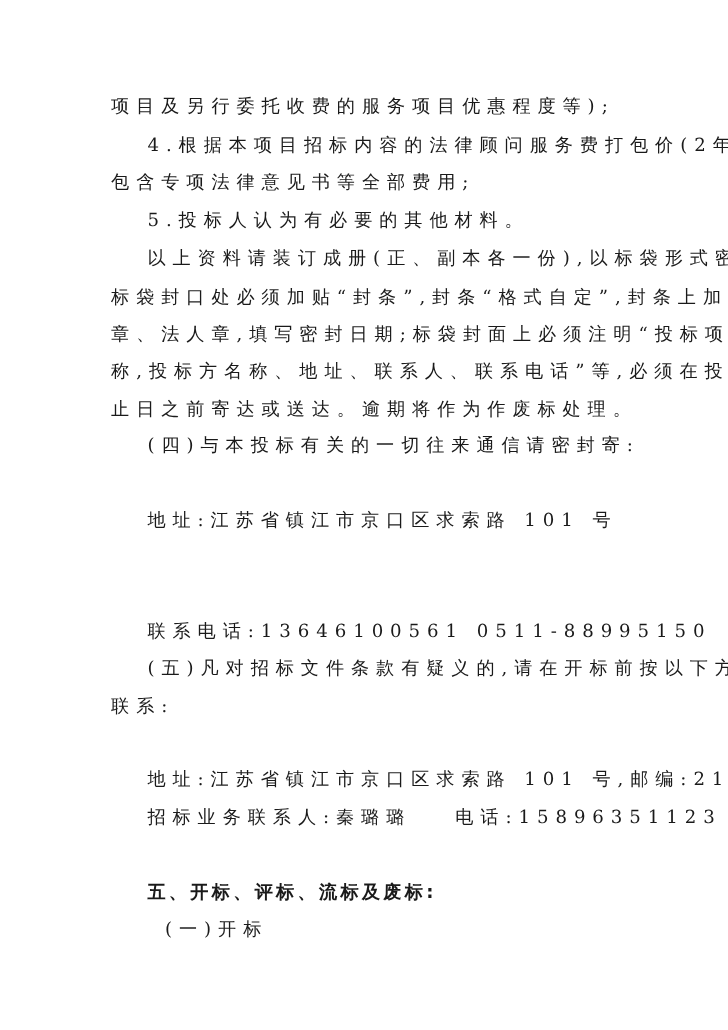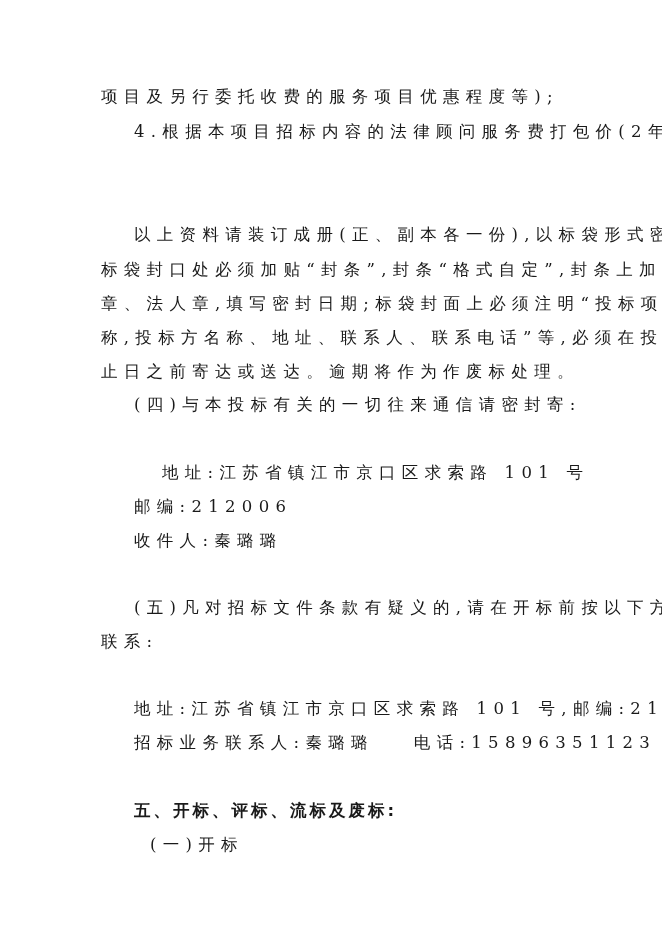--- a/index.html
+++ b/index.html
@@ -10,31 +10,32 @@
     .indent { left: 134px; }
     .bold { font-weight: bold; font-family: "DejaVu Sans", "Liberation Sans", sans-serif; letter-spacing: 3px; }
     .sp { display: inline-block; width: 40px; }
   </style>
 </head>
 <body>
 
 <div class="page">
   <div class="line" style="top:86px;">项目及另行委托收费的服务项目优惠程度等);</div>
   <div class="line indent" style="top:121px;">4.根据本项目招标内容的法律顾问服务费打包价(2年),</div>
+  <div class="line" style="top:155px;">包含专项法律意见书等全部费用;</div>
+  <div class="line indent" style="top:189px;">5.投标人认为有必要的其他材料。</div>
 
   <div class="line indent" style="top:224px;">以上资料请装订成册(正、副本各一份),以标袋形式密封,</div>
   <div class="line" style="top:259px;">标袋封口处必须加贴“封条”,封条“格式自定”,封条上加盖公</div>
   <div class="line" style="top:293px;">章、法人章,填写密封日期;标袋封面上必须注明“投标项目名</div>
   <div class="line" style="top:327px;">称,投标方名称、地址、联系人、联系电话”等,必须在投标截</div>
   <div class="line indent" style="top:394px;">(四)与本投标有关的一切往来通信请密封寄:</div>
 
   <div class="line" style="top:361px;">止日之前寄达或送达。逾期将作为作废标处理。</div>
-  <div class="line indent" style="top:462px;margin-left:28px;">地址:江苏省镇江市京口区求索路 101 号</div>
-  <div class="line indent" style="top:496px;">邮编:212006</div>
-  <div class="line indent" style="top:530px;">收件人:秦璐璐</div>
+  <div class="line indent" style="top:462px;">地址:江苏省镇江市京口区求索路 101 号</div>
+  <div class="line indent" style="top:563px;">联系电话:13646100561   0511-88995150</div>
 
   <div class="line indent" style="top:597px;">(五)凡对招标文件条款有疑义的,请在开标前按以下方式</div>
   <div class="line" style="top:631px;">联系:</div>
   <div class="line indent" style="top:698px;">地址:江苏省镇江市京口区求索路 101 号,邮编:212006</div>
   <div class="line indent" style="top:732px;">
     <span>招标业务联系人:秦璐璐</span><span class="sp"></span><span>电话:15896351123</span>
   </div>
 
   <div class="line indent bold" style="top:800px;">五、开标、评标、流标及废标:</div>
   <div class="line indent" style="top:834px;margin-left:16px;">(一)开标</div>

